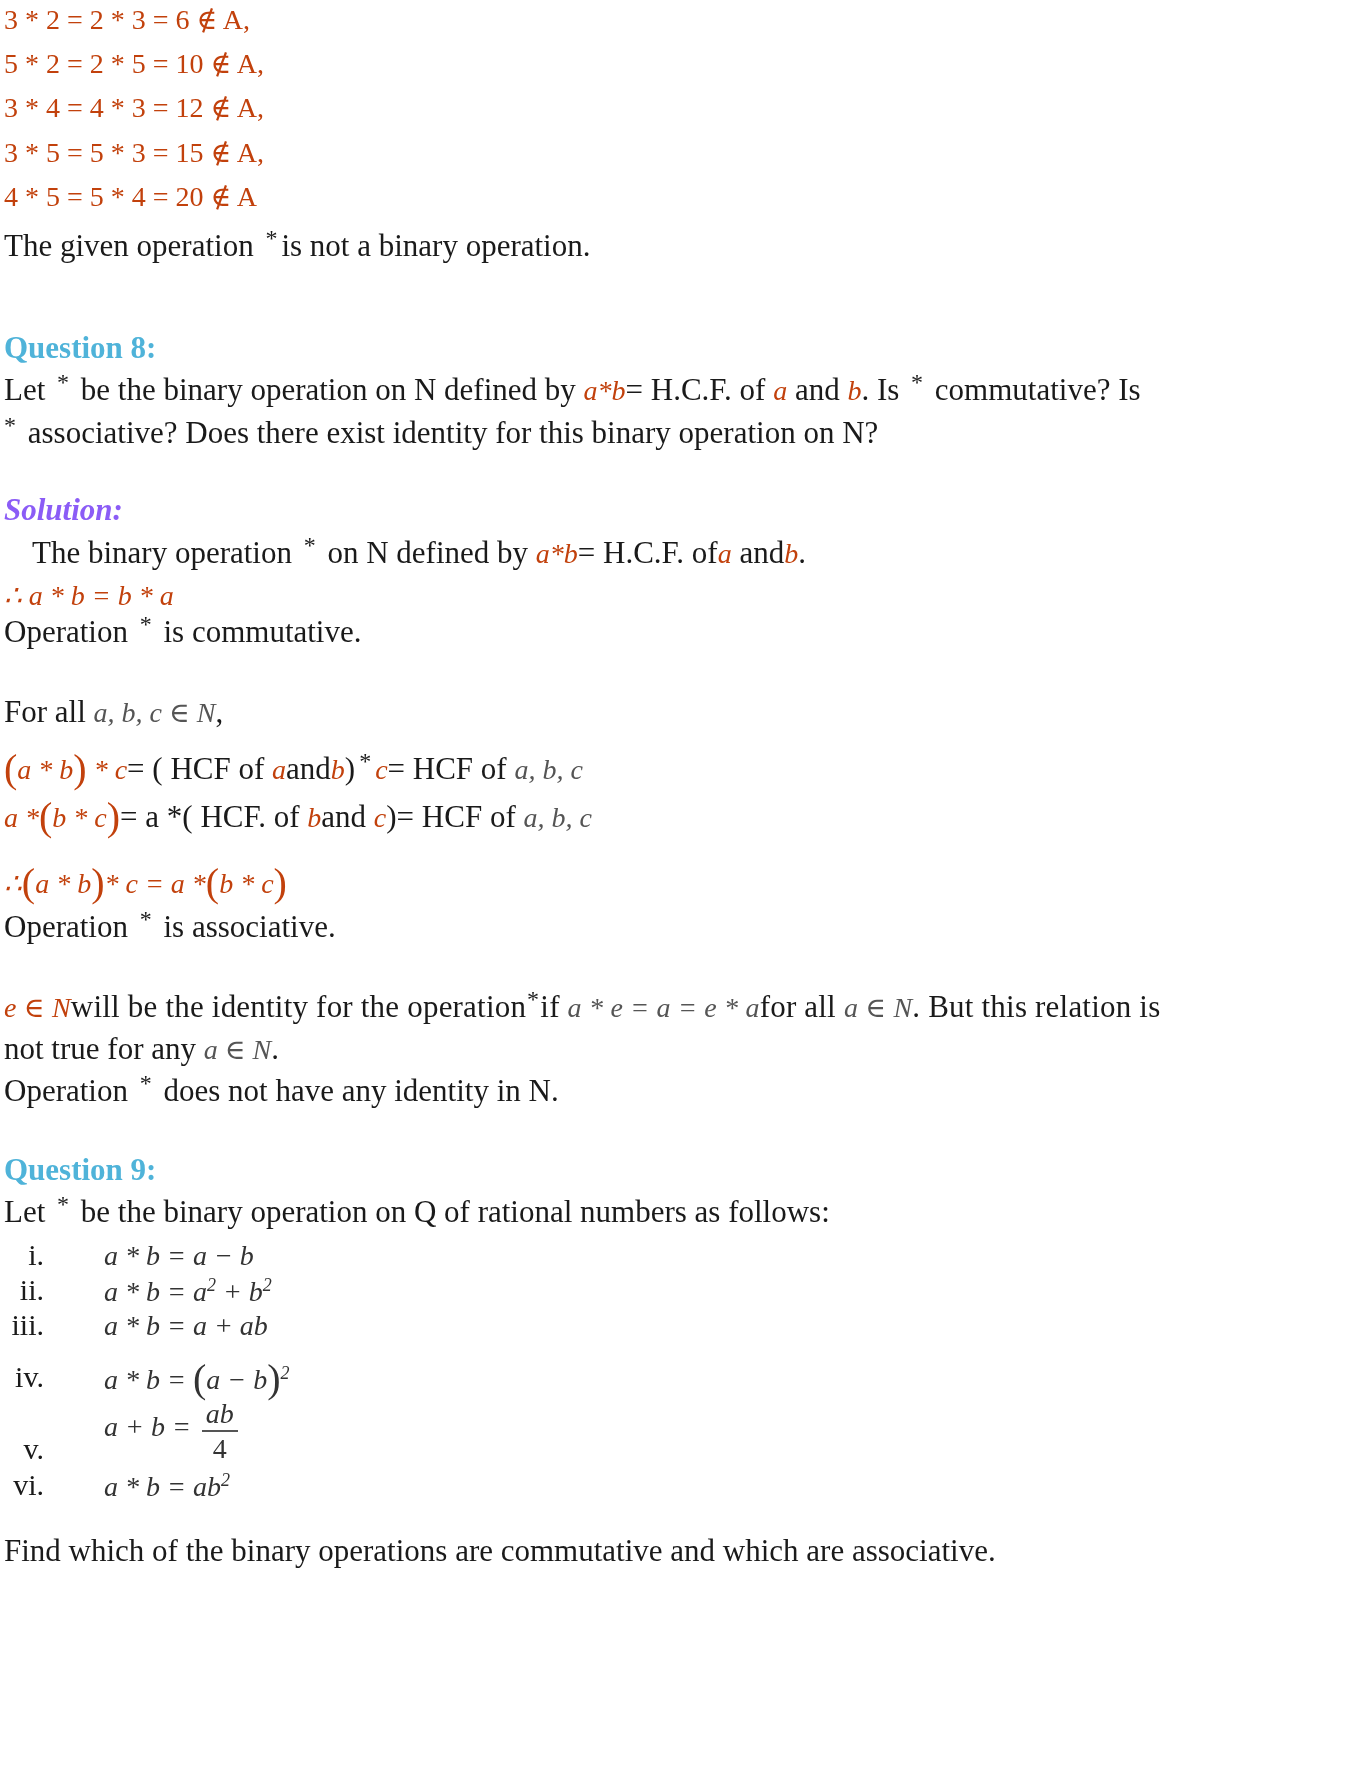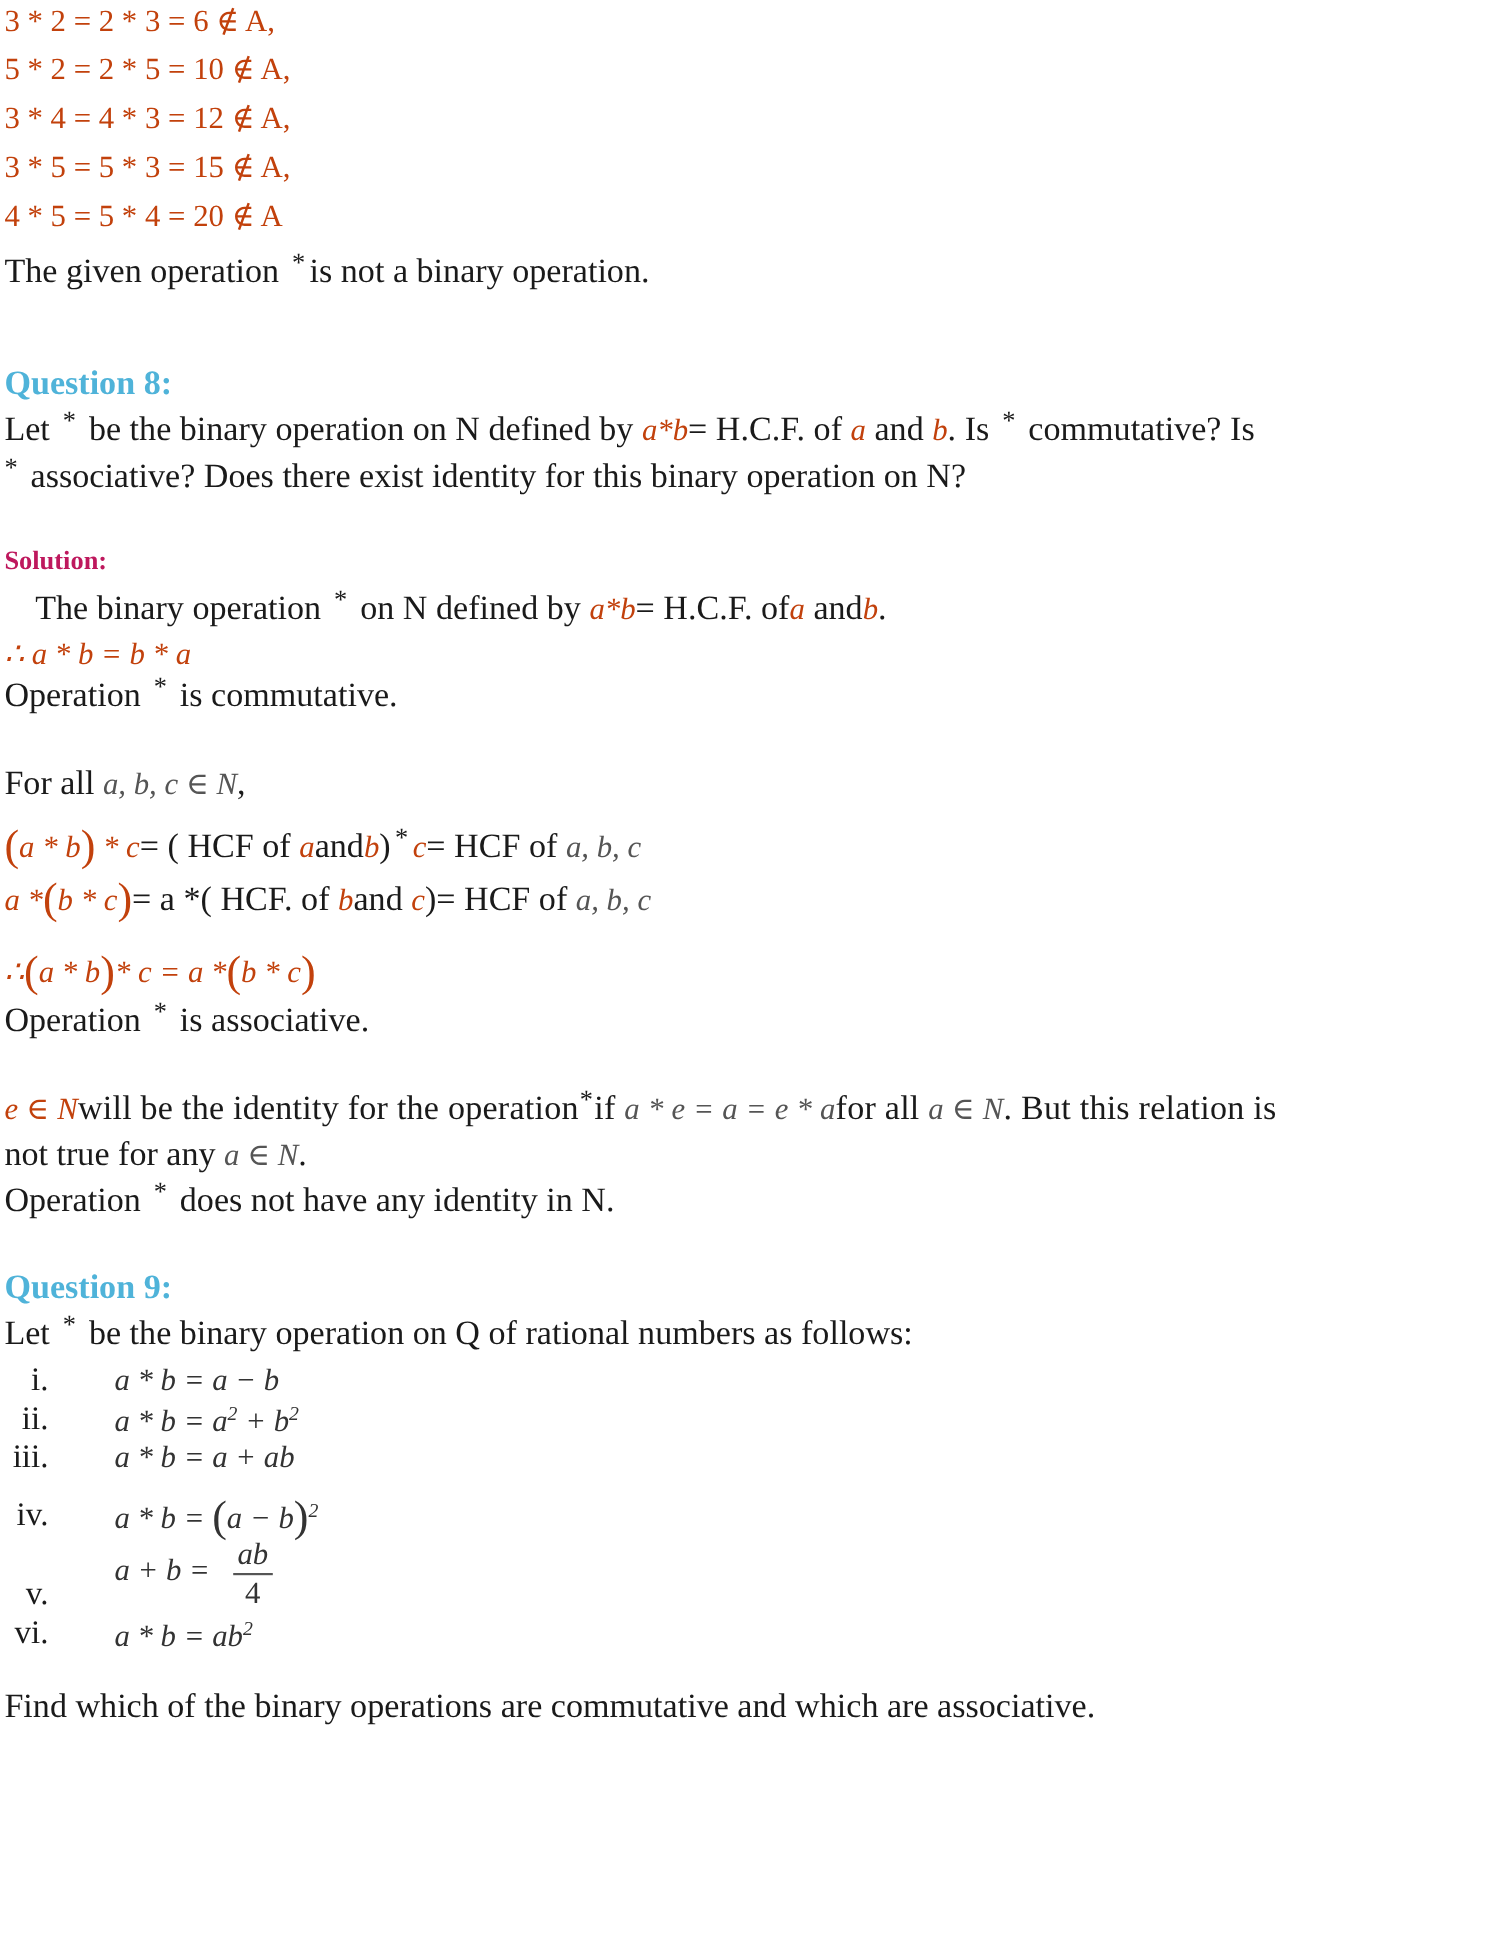--- a/index.html
+++ b/index.html
@@ -7,24 +7,24 @@
     width: 1353px; height: 1770px; position: relative; overflow: hidden;
     font-family: "Liberation Serif", "DejaVu Serif", serif;
     color: #1a1a1a;
   }
   .line { position: absolute; left: 4px; white-space: nowrap; font-size: 31px; line-height: 36px; }
   .math { font-family: "Liberation Serif", "DejaVu Serif", serif; font-size: 28px; color: #c2410c; }
   .math i, .mi { font-style: italic; }
   .dim { color: #555; }
   .star { font-size: 24px; position: relative; top: -10px; margin: 0 4px; }
   .heading-q { color: #4fb3d9; font-weight: bold; font-size: 31px; }
-  .heading-s { color: #be185d; font-weight: bold; font-size: 24px; }
+  .heading-s { color: #8b5cf6; font-weight: bold; font-size: 31px; font-style: italic; }
   .num { position: absolute; font-size: 30px; text-align: right; width: 44px; }
   .item-eq { position: absolute; left: 104px; font-size: 28px; font-style: italic; white-space: nowrap; color: #333; }
-  .frac { display: inline-block; vertical-align: middle; text-align: center; margin-left: 14px; }
+  .frac { display: inline-block; vertical-align: middle; text-align: center; margin-left: 4px; }
   .frac .top { display: block; border-bottom: 2px solid #555; padding: 0 4px; line-height: 32px; }
   .frac .bot { display: block; line-height: 34px; font-style: normal; }
   .big { font-size: 40px; font-style: normal; position: relative; top: 3px; }
   sup { font-size: 18px; }
 </style>
 </head>
 <body>
 
 <div class="line math" style="top:2px;">3 * 2 = 2 * 3 = 6 ∉ A,</div>
 <div class="line math" style="top:46px;text-align:right;">5 * 2 = 2 * 5 = 10 ∉ A,</div>

